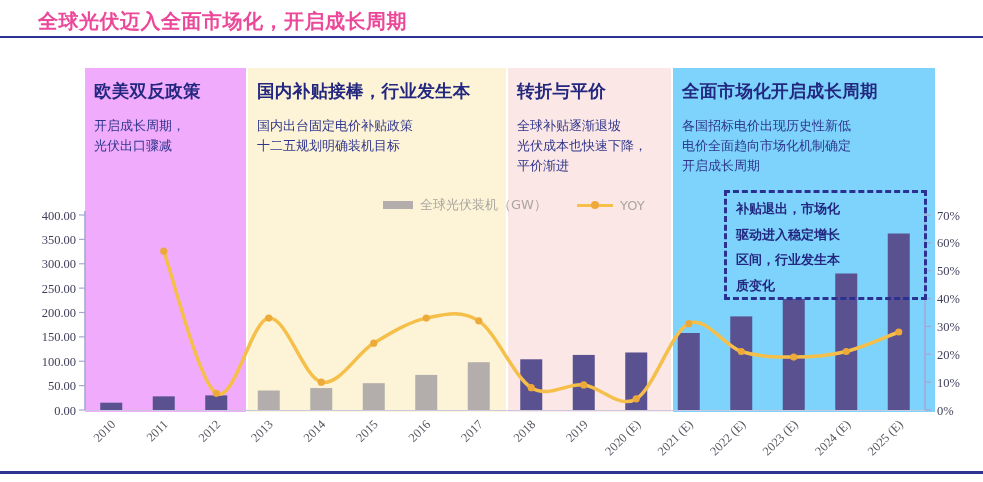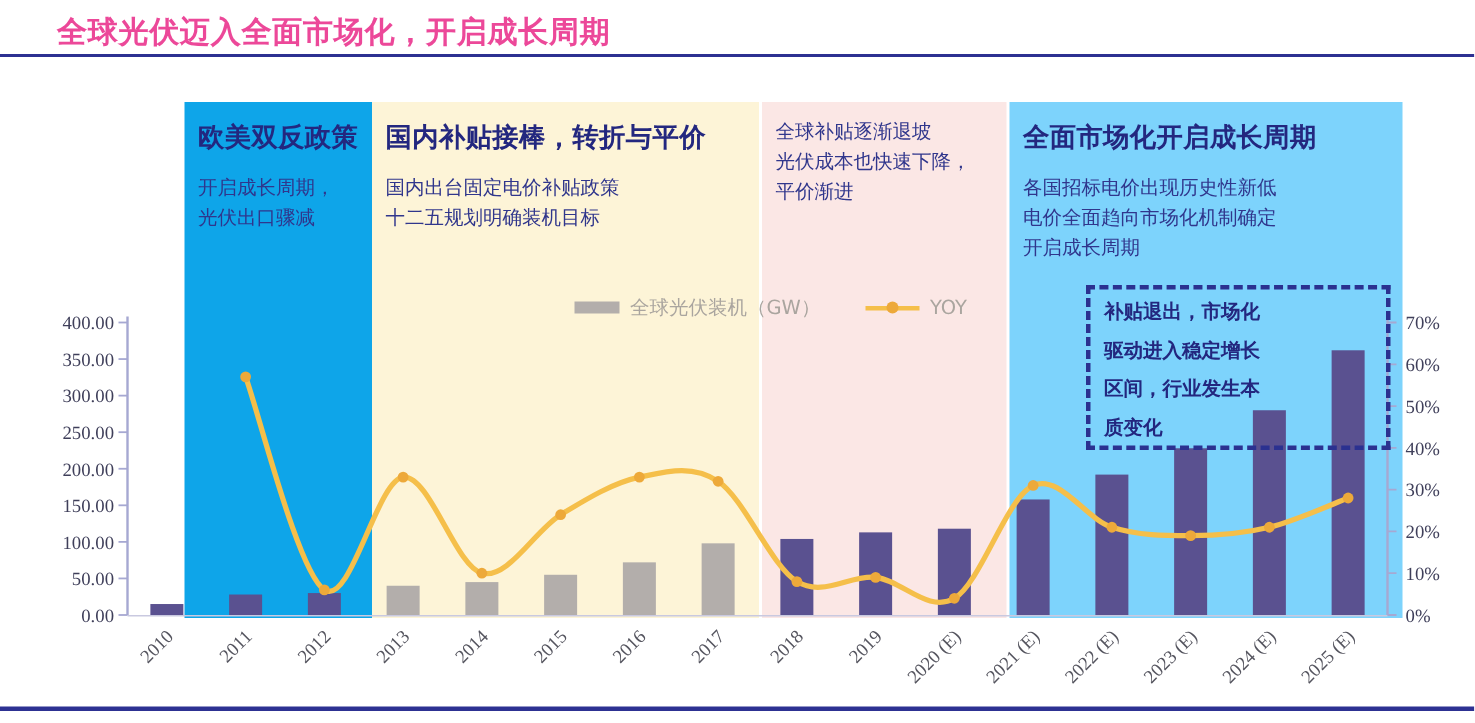--- a/index.html
+++ b/index.html
@@ -36,31 +36,32 @@
              line-height:25.5px;padding:3px 9px;box-sizing:border-box;white-space:pre-line;}
 </style>
 </head>
 <body>
 
 <div class="page">
 
   <div class="title">全球光伏迈入全面市场化，开启成长周期</div>
   <div class="top-rule"></div>
 
-  <div class="band" id="band0" style="background: #0ea5e9; margin-left: 38px;">
+  <div class="band" id="band0" style="background: #f0abfc;">
     <div class="band-title">欧美双反政策</div>
     <div class="band-body">开启成长周期，
 光伏出口骤减</div>
   </div>
   <div class="band" id="band1" style="background: rgb(253, 244, 215);">
-    <div class="band-title">国内补贴接棒，转折与平价</div>
+    <div class="band-title">国内补贴接棒，行业发生本</div>
     <div class="band-body">国内出台固定电价补贴政策
 十二五规划明确装机目标</div>
   </div>
   <div class="band" id="band2" style="background: rgb(251, 231, 229);">
+    <div class="band-title">转折与平价</div>
     <div class="band-body">全球补贴逐渐退坡
 光伏成本也快速下降，
 平价渐进</div>
   </div>
   <div class="band" id="band3" style="background: #7dd3fc;">
     <div class="band-title">全面市场化开启成长周期</div>
     <div class="band-body">各国招标电价出现历史性新低
 电价全面趋向市场化机制确定
 开启成长周期</div>
   </div>

